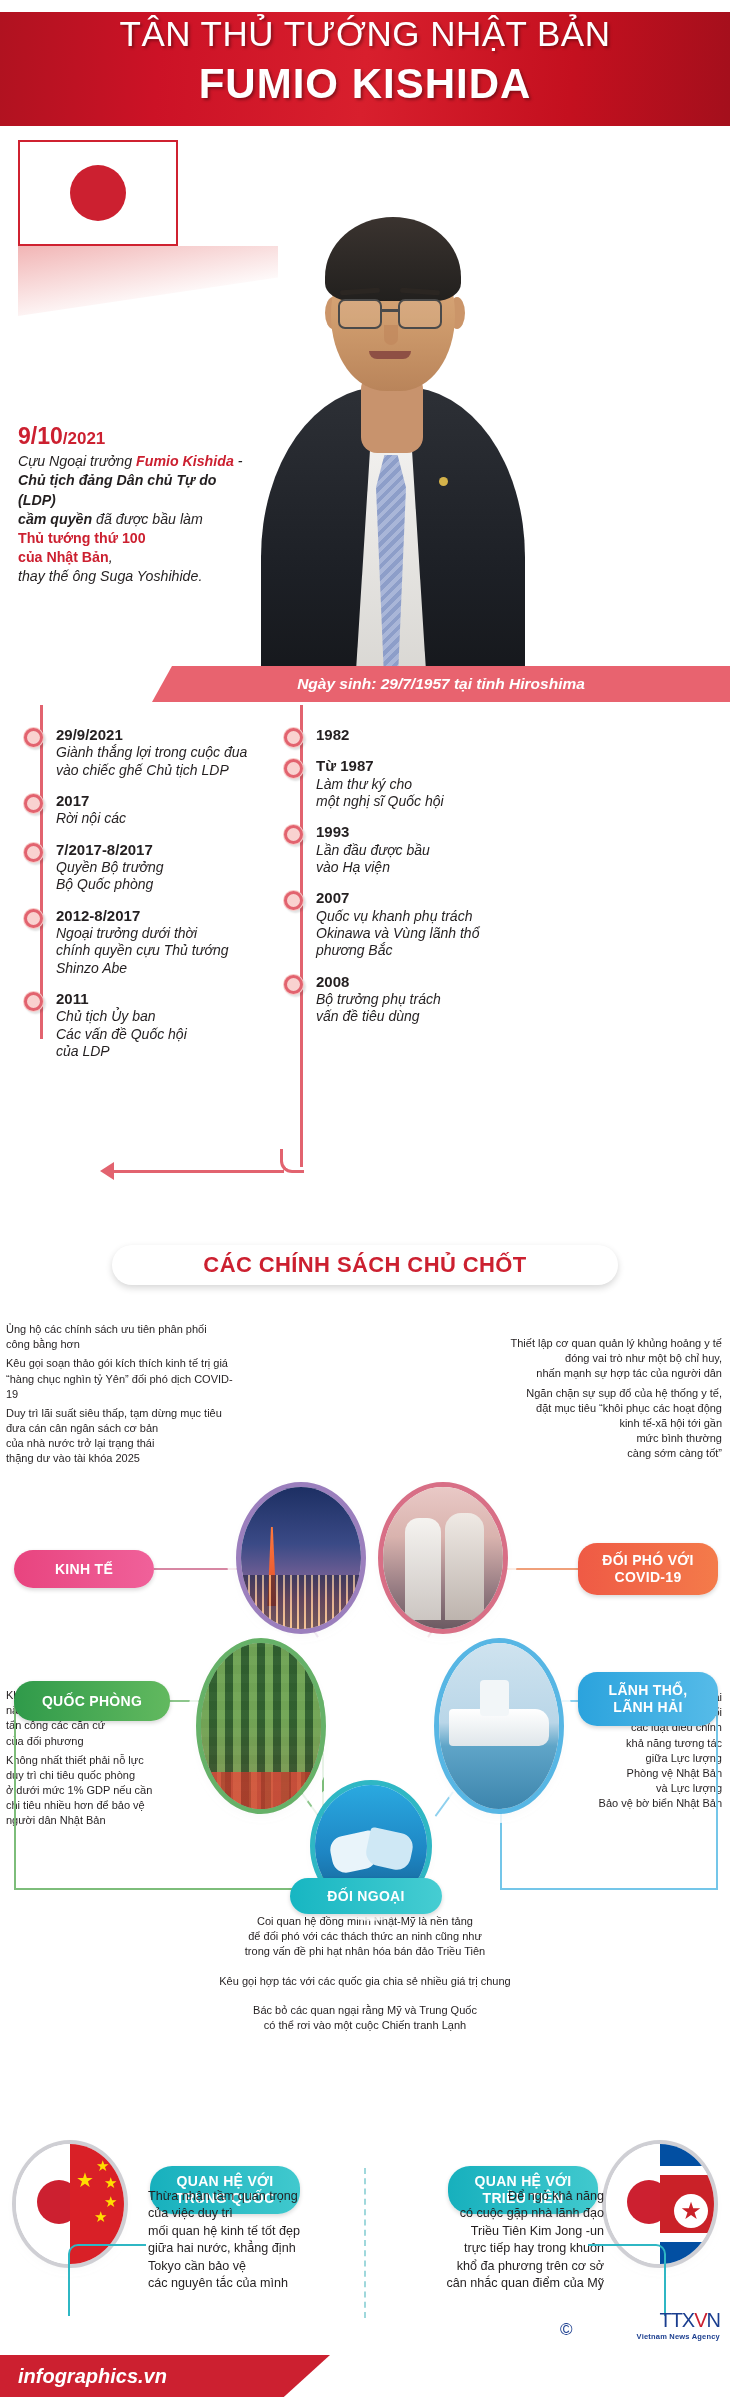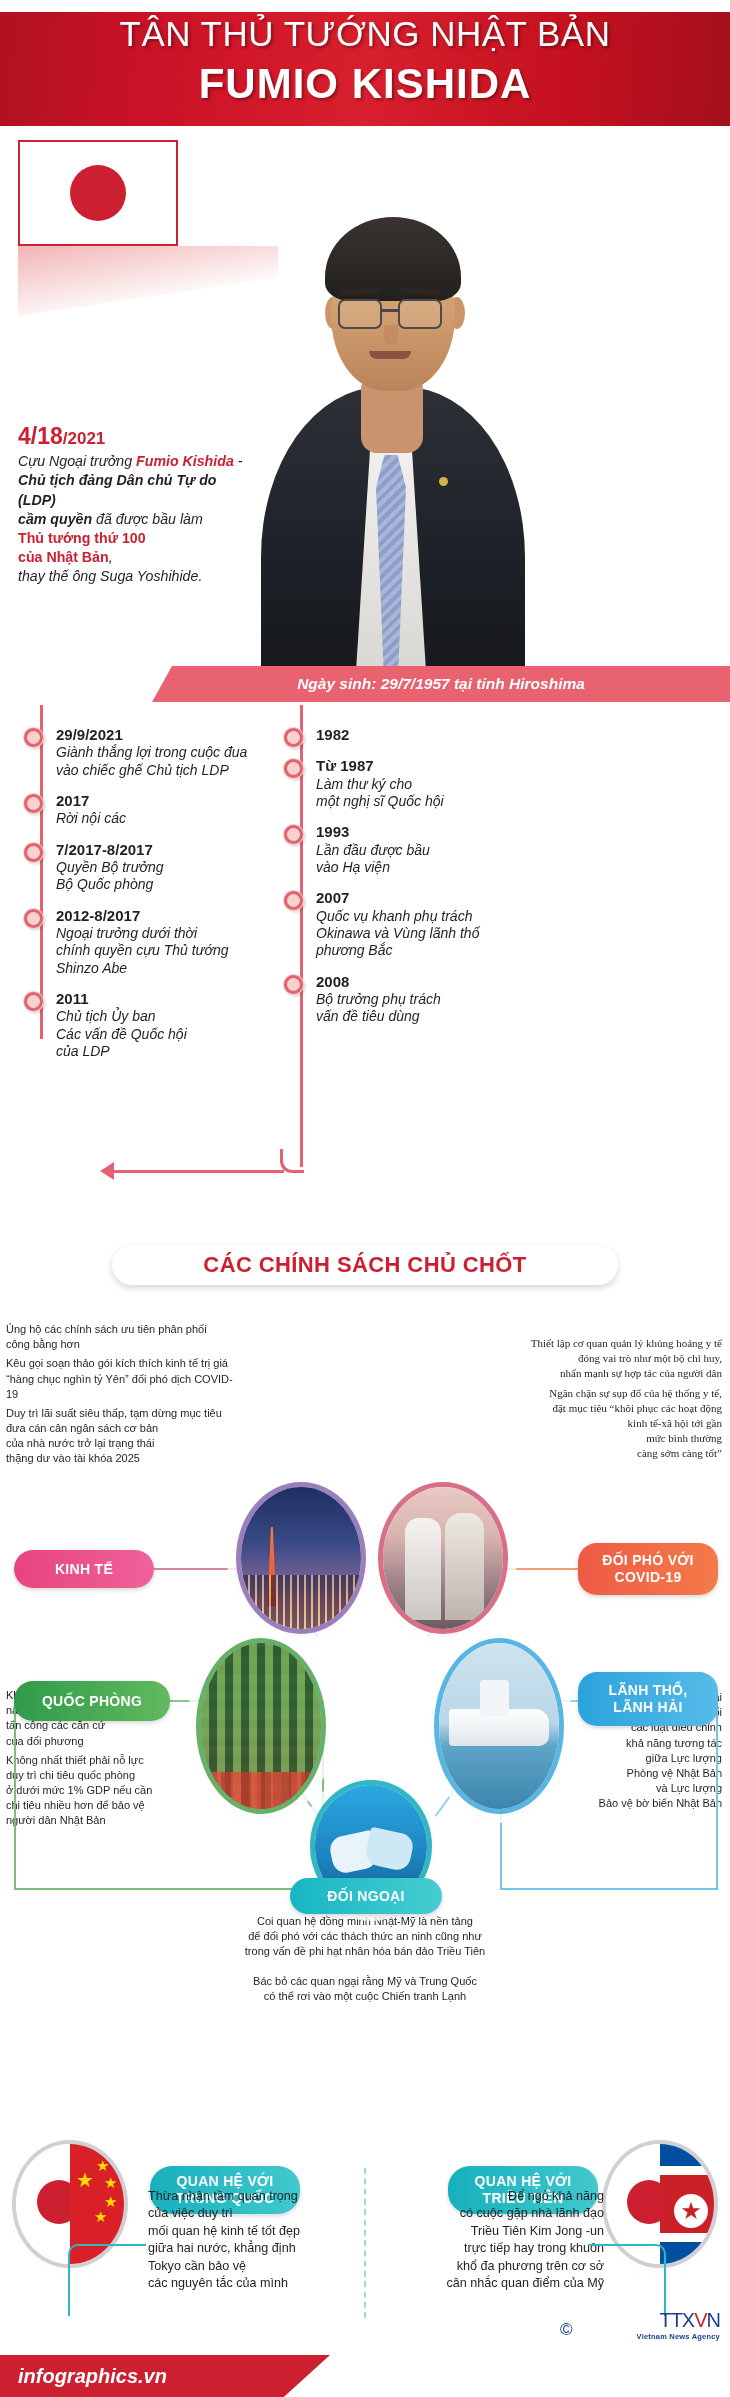--- a/index.html
+++ b/index.html
@@ -146,21 +146,21 @@
     background: #fff; border-radius: 22px;
     box-shadow: 0 3px 7px rgba(0,0,0,.16);
     display: flex; align-items: center; justify-content: center;
     color: #cc2030; font-size: 22px; font-weight: bold; letter-spacing: .4px;
   }
 
   
   .ptext { position: absolute; font-size: 11px; line-height: 1.38; }
   .ptext p + p { margin-top: 4px; }
   .pt-econ   { left: 6px;  top: 1322px; width: 236px; text-align: left; }
-  .pt-covid  { left: 410px; top: 1336px; width: 312px; text-align: right; font-family: Liberation Serif, serif; }
+  .pt-covid  { left: 410px; top: 1336px; width: 312px; text-align: right; }
   .pt-def    { left: 6px;   top: 1688px; width: 216px; text-align: left; }
   .pt-terr   { left: 500px; top: 1690px; width: 222px; text-align: right; }
   .pt-foreign{ left: 120px; top: 1914px; width: 490px; text-align: center; }
   .pt-foreign p + p { margin-top: 14px; }
 
   
   .lbl {
     position: absolute; border-radius: 19px; color: #fff;
     display: flex; align-items: center; justify-content: center; text-align: center;
     font-size: 14px; font-weight: bold; line-height: 1.18; letter-spacing: .3px;
@@ -339,21 +339,21 @@
   <div class="p-glass l"></div>
     <div class="p-glass r"></div>
   <div class="p-bridge"></div>
   <div class="p-nose"></div>
   <div class="p-mouth"></div>
   <div class="p-pin"></div>
 </div>
 
 <div class="intro">
   <div class="date">
-    <span>4/18</span><span class="yr">/2021</span>
+    <span>9/10</span><span class="yr">/2021</span>
   </div>
   <p>
     <span>Cựu Ngoại trưởng </span><span class="r">Fumio Kishida</span><span> -</span>
   </p>
   <p class="b">Chủ tịch đảng Dân chủ Tự do (LDP)</p>
   <p>
     <span class="b">cầm quyền</span><span> đã được bầu làm</span>
   </p>
   <p class="rn">Thủ tướng thứ 100</p>
   <p>
@@ -437,20 +437,21 @@
   </div>
 <div class="ptext pt-def" id="pt-def">
     <p>Không loại trừ khả<br>năng sở hữu năng lực<br>tấn công các căn cứ<br>của đối phương</p>
     <p>Không nhất thiết phải nỗ lực<br>duy trì chi tiêu quốc phòng<br>ở dưới mức 1% GDP nếu cần<br>chi tiêu nhiều hơn để bảo vệ<br>người dân Nhật Bản</p>
   </div>
 <div class="ptext pt-terr" id="pt-terr">
     <p>Xem xét lại<br>và có thể phải sửa đổi<br>các luật điều chỉnh<br>khả năng tương tác<br>giữa Lực lượng<br>Phòng vệ Nhật Bản<br>và Lực lượng<br>Bảo vệ bờ biển Nhật Bản</p>
   </div>
 <div class="ptext pt-foreign" id="pt-foreign">
     <p>Coi quan hệ đồng minh Nhật-Mỹ là nền tảng<br>để đối phó với các thách thức an ninh cũng như<br>trong vấn đề phi hạt nhân hóa bán đảo Triều Tiên</p>
+    <p>Kêu gọi hợp tác với các quốc gia chia sẻ nhiều giá trị chung</p>
     <p>Bác bỏ các quan ngại rằng Mỹ và Trung Quốc<br>có thể rơi vào một cuộc Chiến tranh Lạnh</p>
   </div>
 
 <div class="brk brk-green"></div>
 <div class="brk brk-blue"></div>
 
 <div class="conn conn-econ"></div>
 <div class="conn conn-covid"></div>
 <div class="conn conn-def"></div>
 <div class="conn conn-terr"></div>

